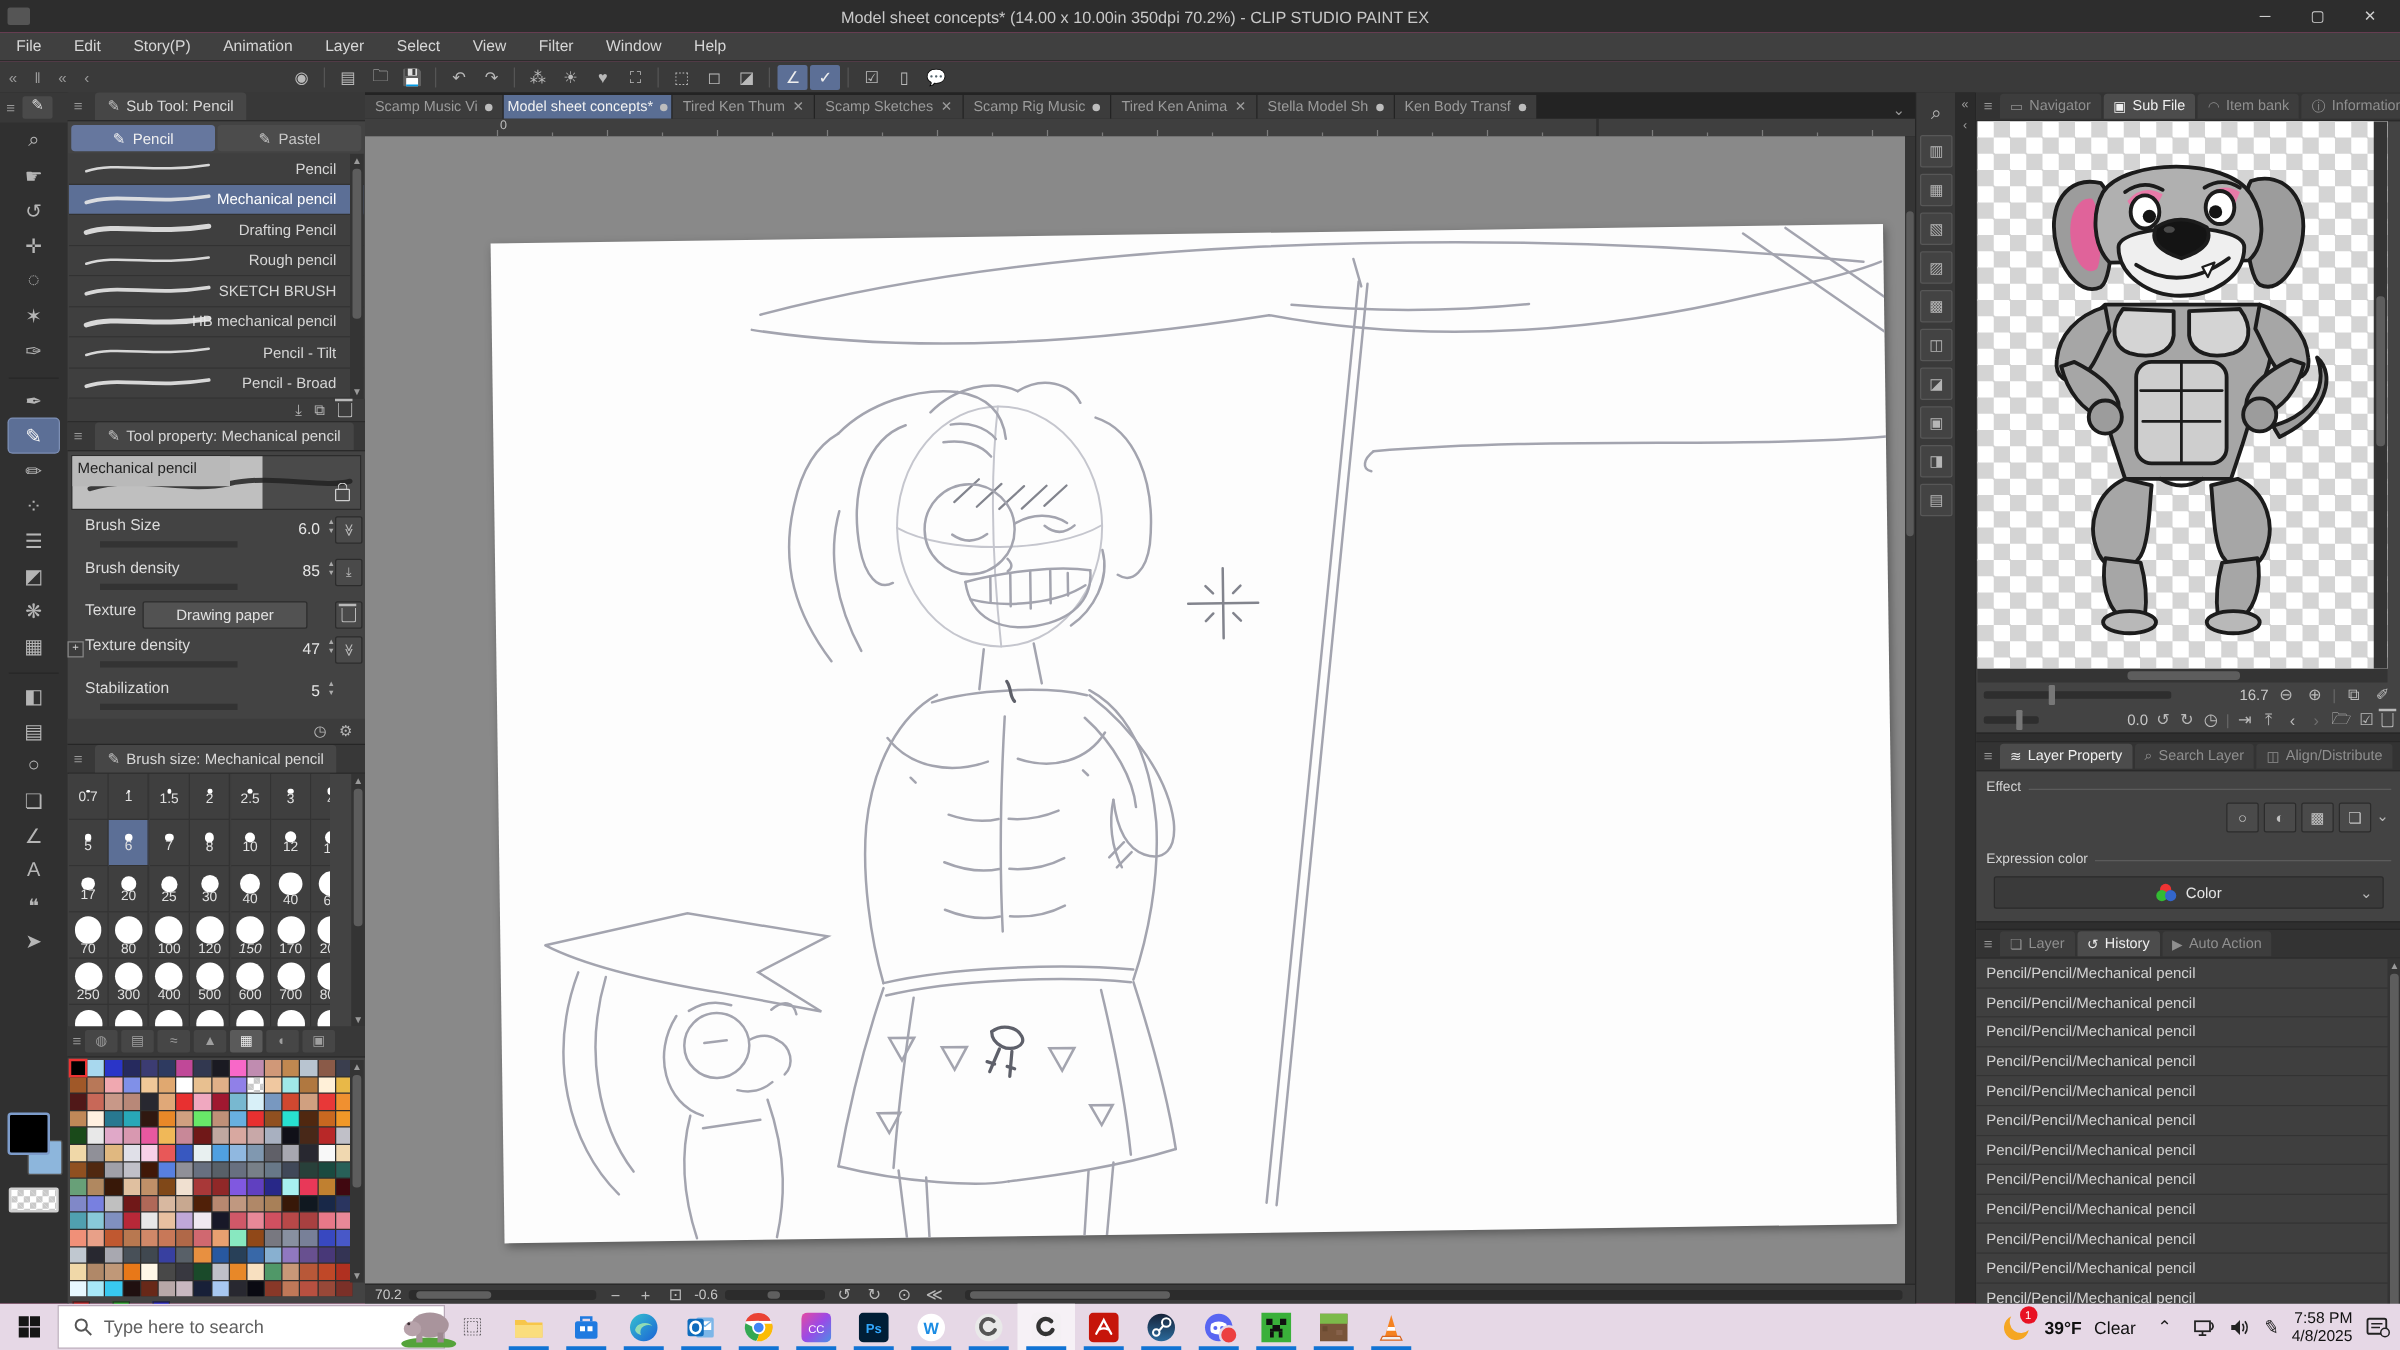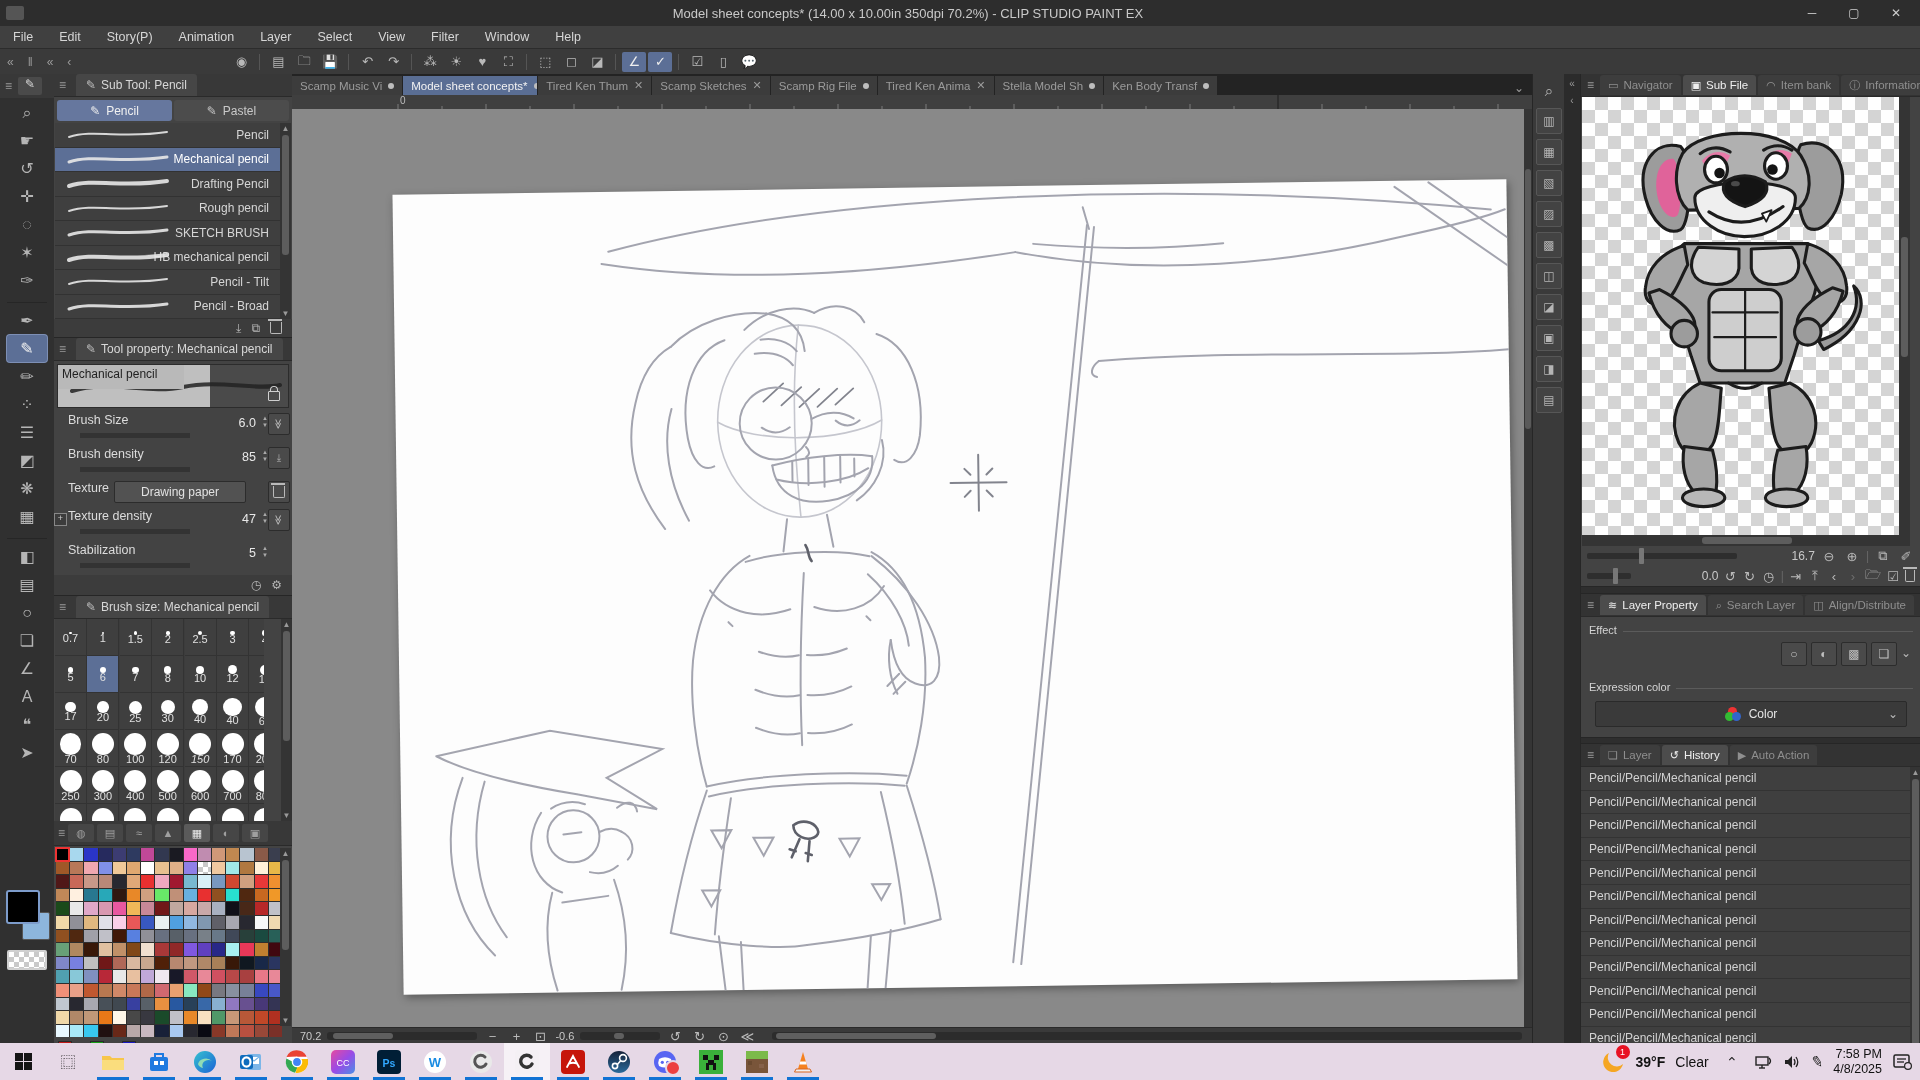--- a/index.html
+++ b/index.html
@@ -76,21 +76,21 @@
   #palgrid{position:relative;margin:2px 10px 0 2px;display:grid;grid-template-columns:repeat(16,1fr);gap:1px;background:#2e2e2e;}
   .pcell{height:12.6px;}
   .pcell.sel{outline:2px solid #e33;outline-offset:-1px;}
   .quick-sw{width:12px;height:12px;display:inline-block;margin-right:18px;border:1px solid #2a2a2a;}
   .checker{background-color:#fff;background-image:linear-gradient(45deg,#c9c9c9 26%,transparent 26% 74%,#c9c9c9 74%),linear-gradient(45deg,#c9c9c9 26%,transparent 26% 74%,#c9c9c9 74%);background-size:10px 10px;background-position:0 0,5px 5px;}
   .checker-lg{background-color:#fff;background-image:linear-gradient(45deg,#d4d4d4 26%,transparent 26% 74%,#d4d4d4 74%),linear-gradient(45deg,#d4d4d4 26%,transparent 26% 74%,#d4d4d4 74%);background-size:26px 26px;background-position:0 0,13px 13px;}
   
   #canvasarea{left:292px;top:74px;width:1240px;height:969px;background:#2f2f2f;}
   #tabstrip{left:0;top:0;width:1240px;height:21px;background:#232323;display:flex;align-items:flex-end;}
   .doc-tab{height:19px;display:flex;align-items:center;gap:6px;padding:0 8px;background:#3c3c3c;color:#9b9b9b;font-size:11.5px;margin-right:1px;max-width:118px;white-space:nowrap;overflow:hidden;}
-  .doc-tab.active{background:#5a6e94;color:#f2f2f2;}
+  .doc-tab.active{background:#5a6e94;color:#f2f2f2;justify-content:center;}
   .doc-tab .dotm{width:6px;height:6px;border-radius:50%;background:#bdbdbd;flex:0 0 auto;}
   .doc-tab .xm{color:inherit;font-size:11px;flex:0 0 auto;}
   #ruler{left:0;top:21px;width:1240px;height:14px;background:#3f3f3f;border-bottom:1px solid #2a2a2a;overflow:hidden;}
   #viewport{left:0;top:35px;width:1232px;height:918px;background:#898989;overflow:hidden;}
   #page{position:absolute;left:106px;top:78px;width:1114px;height:800px;background:#fdfdfd;transform:rotate(-0.8deg);box-shadow:2px 3px 8px rgba(0,0,0,.35);}
   #vscroll{left:1232px;top:35px;width:8px;height:918px;background:#353535;}
   #vscroll .thumb{position:absolute;left:1px;width:6px;top:60px;height:260px;background:#5a5a5a;border-radius:3px;}
   #bottombar{left:0;top:953px;width:1240px;height:16px;background:#3a3a3a;display:flex;align-items:center;gap:6px;color:#c9c9c9;font-size:11px;border-top:1px solid #2a2a2a;}
   .htrack{height:8px;background:#2c2c2c;border-radius:3px;position:relative;}
   .htrack .thumb{position:absolute;top:1px;height:6px;background:#5f5f5f;border-radius:3px;}
@@ -795,21 +795,21 @@
         </span>
         <span class="doc-tab">
           <span>Tired Ken Thum</span>
           <span class="xm">✕</span>
         </span>
         <span class="doc-tab">
           <span>Scamp Sketches</span>
           <span class="xm">✕</span>
         </span>
         <span class="doc-tab">
-          <span>Scamp Rig File</span>
+          <span>Scamp Rig Music</span>
           <span class="dotm"></span>
         </span>
         <span class="doc-tab">
           <span>Tired Ken Anima</span>
           <span class="xm">✕</span>
         </span>
         <span class="doc-tab">
           <span>Stella Model Sh</span>
           <span class="dotm"></span>
         </span>
@@ -1221,20 +1221,35 @@
 
   <div id="taskbar" class="abs">
     <div id="startbtn">
         <span class="winlogo">
           <i></i>
           <i></i>
           <i></i>
           <i></i>
         </span>
       </div>
+    <div id="searchbox">
+      <svg width="15" height="15" viewBox="0 0 15 15">
+          <circle cx="6" cy="6" r="4.5" fill="none" stroke="#555" stroke-width="1.6"></circle>
+          <line x1="9.5" y1="9.5" x2="14" y2="14" stroke="#555" stroke-width="1.6"></line>
+        </svg>
+      <span>Type here to search</span>
+      <svg width="52" height="36" viewBox="0 0 52 36" style="position:absolute;right:-14px;bottom:0;">
+        <ellipse cx="26" cy="33" rx="22" ry="5" fill="#55a33a"></ellipse>
+        <ellipse cx="27" cy="18" rx="15" ry="10" fill="#a9949c"></ellipse>
+        <rect x="16" y="24" width="5" height="8" fill="#a9949c"></rect>
+          <rect x="33" y="24" width="5" height="8" fill="#9c878f"></rect>
+        <ellipse cx="13" cy="21" rx="7" ry="6" fill="#b7a2aa"></ellipse>
+        <circle cx="10" cy="17" r="1.2" fill="#3a2e33"></circle>
+      </svg>
+    </div>
     <div id="taskview">⿴</div>
     <div id="apps" style="display:flex;">
         <div class="app">
           <svg width="24" height="20">
             <path d="M1,4 L9,4 L11,6 L23,6 L23,18 L1,18 Z" fill="#f7c64a"></path>
             <path d="M1,8 L23,8 L23,18 L1,18 Z" fill="#fadd7d"></path>
           </svg>
           <span class="ul"></span>
         </div>
         <div class="app">

